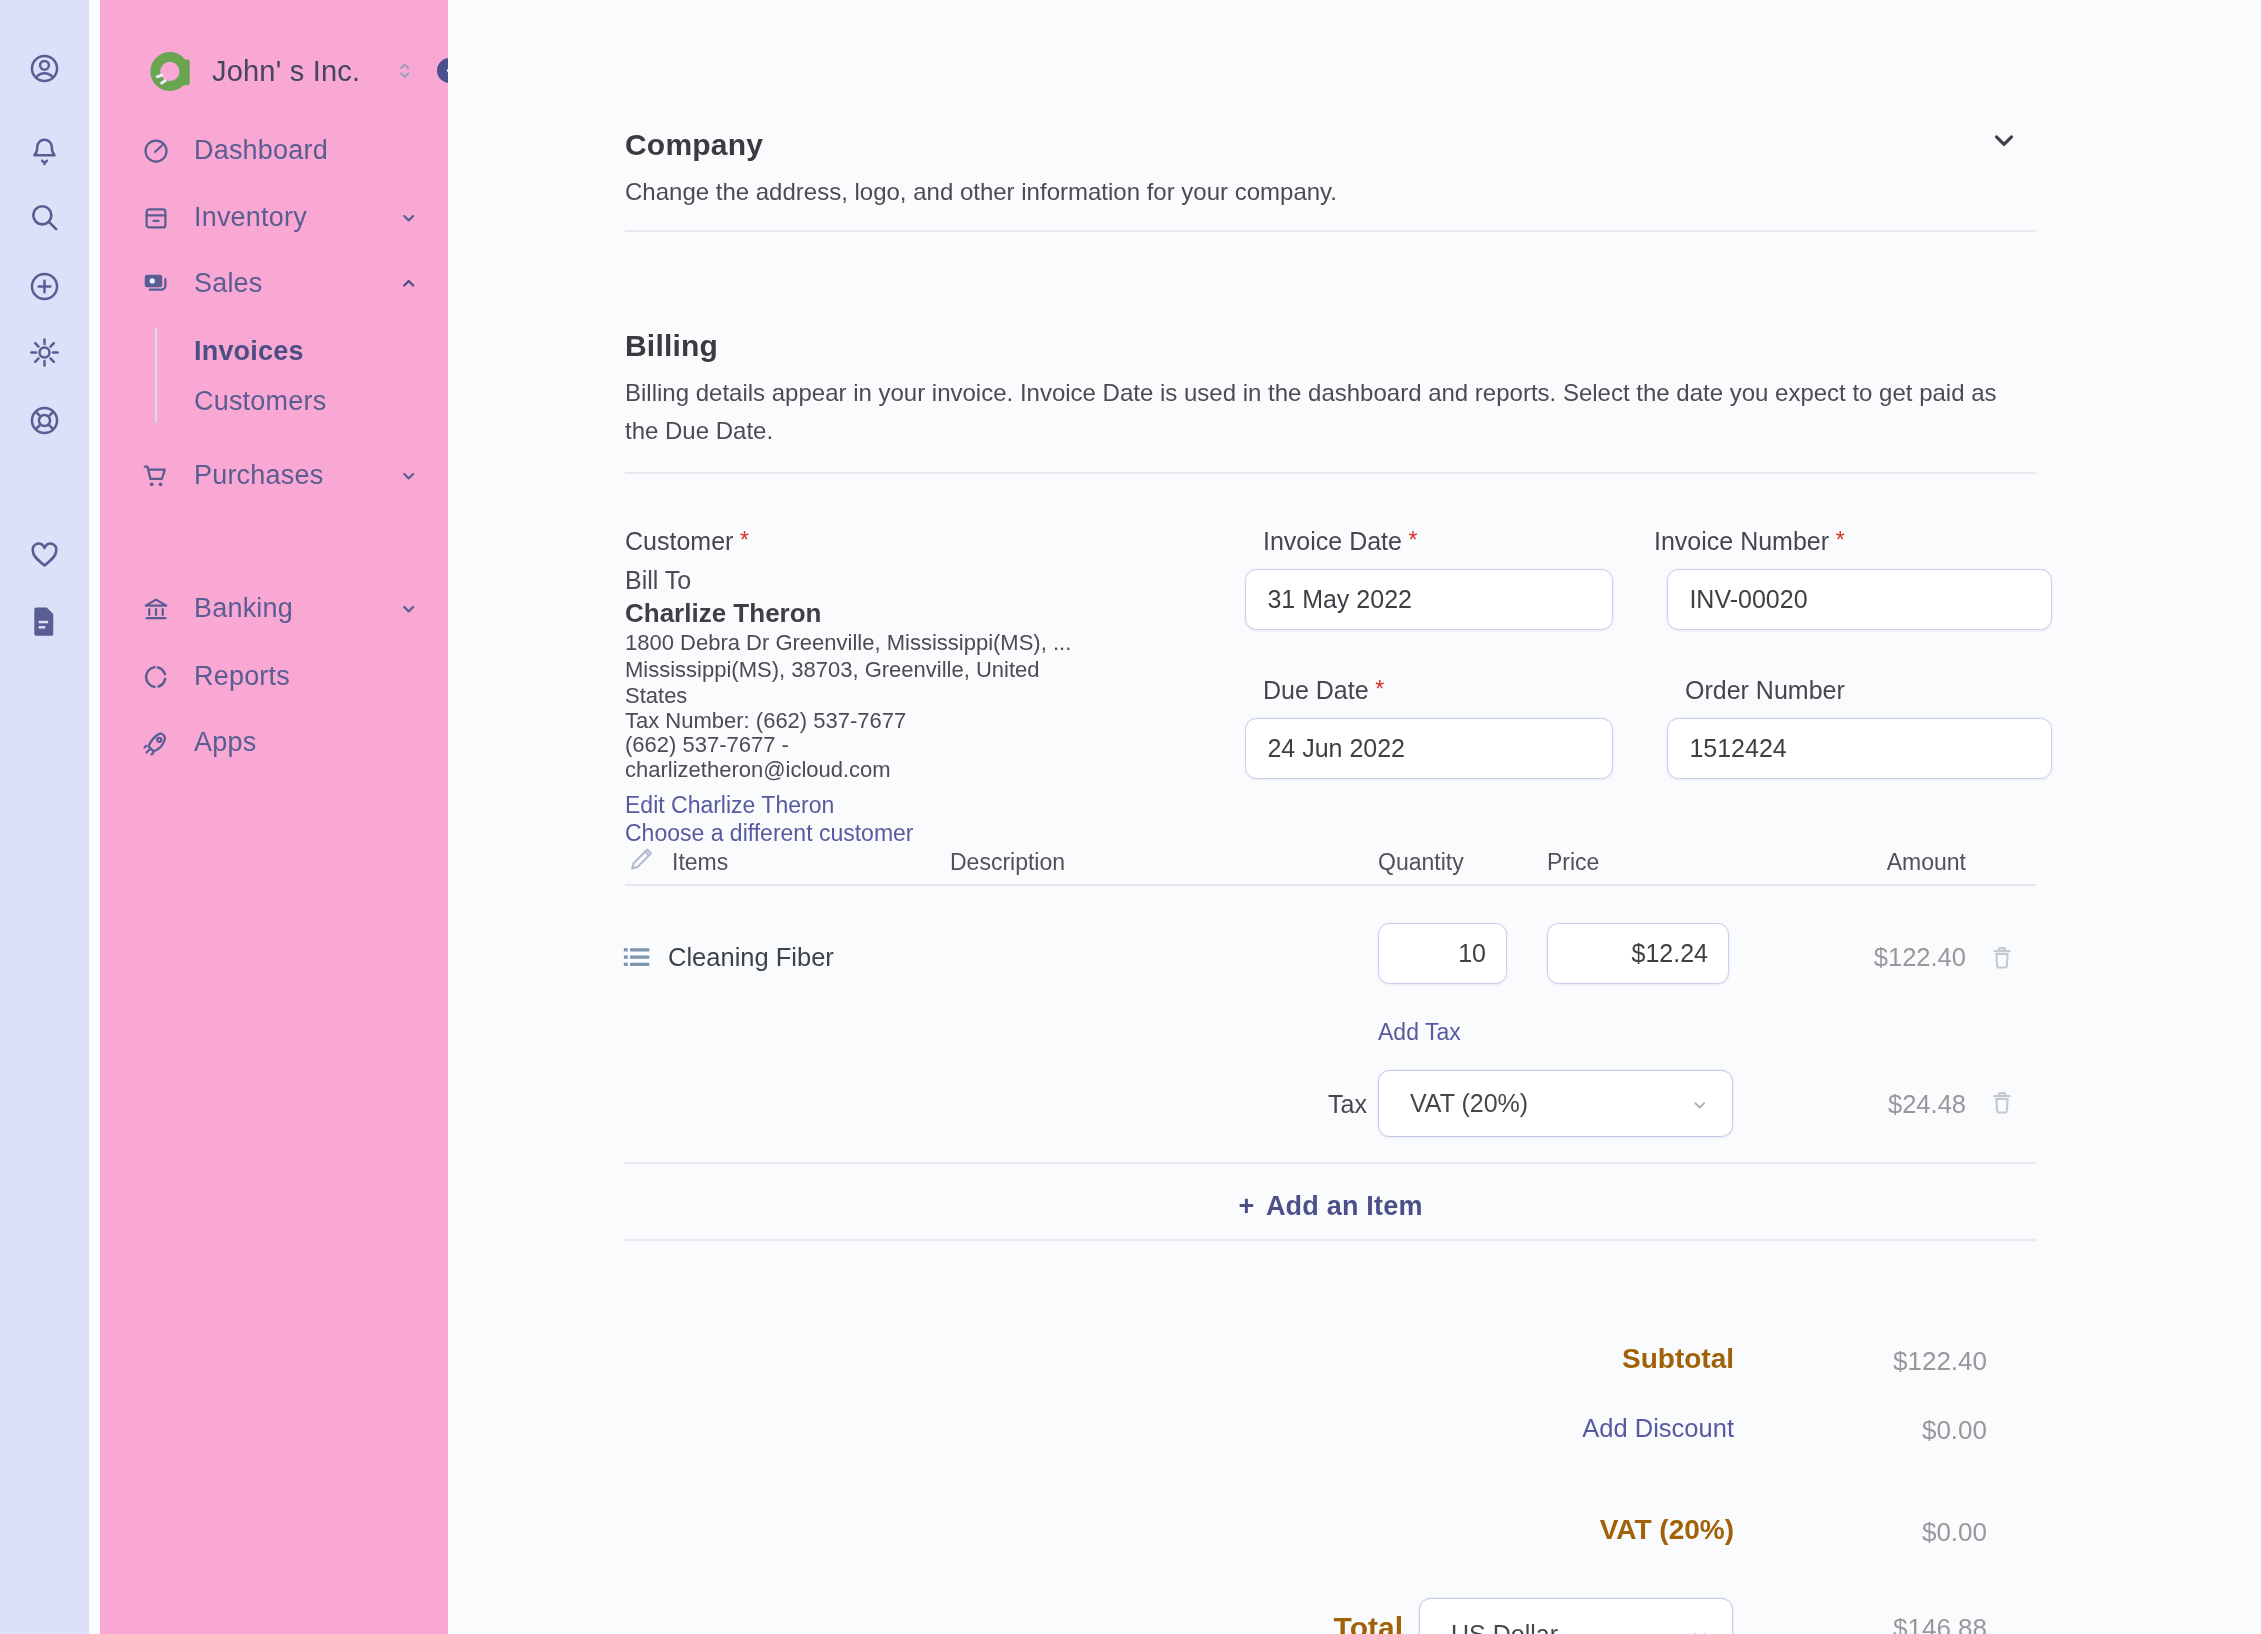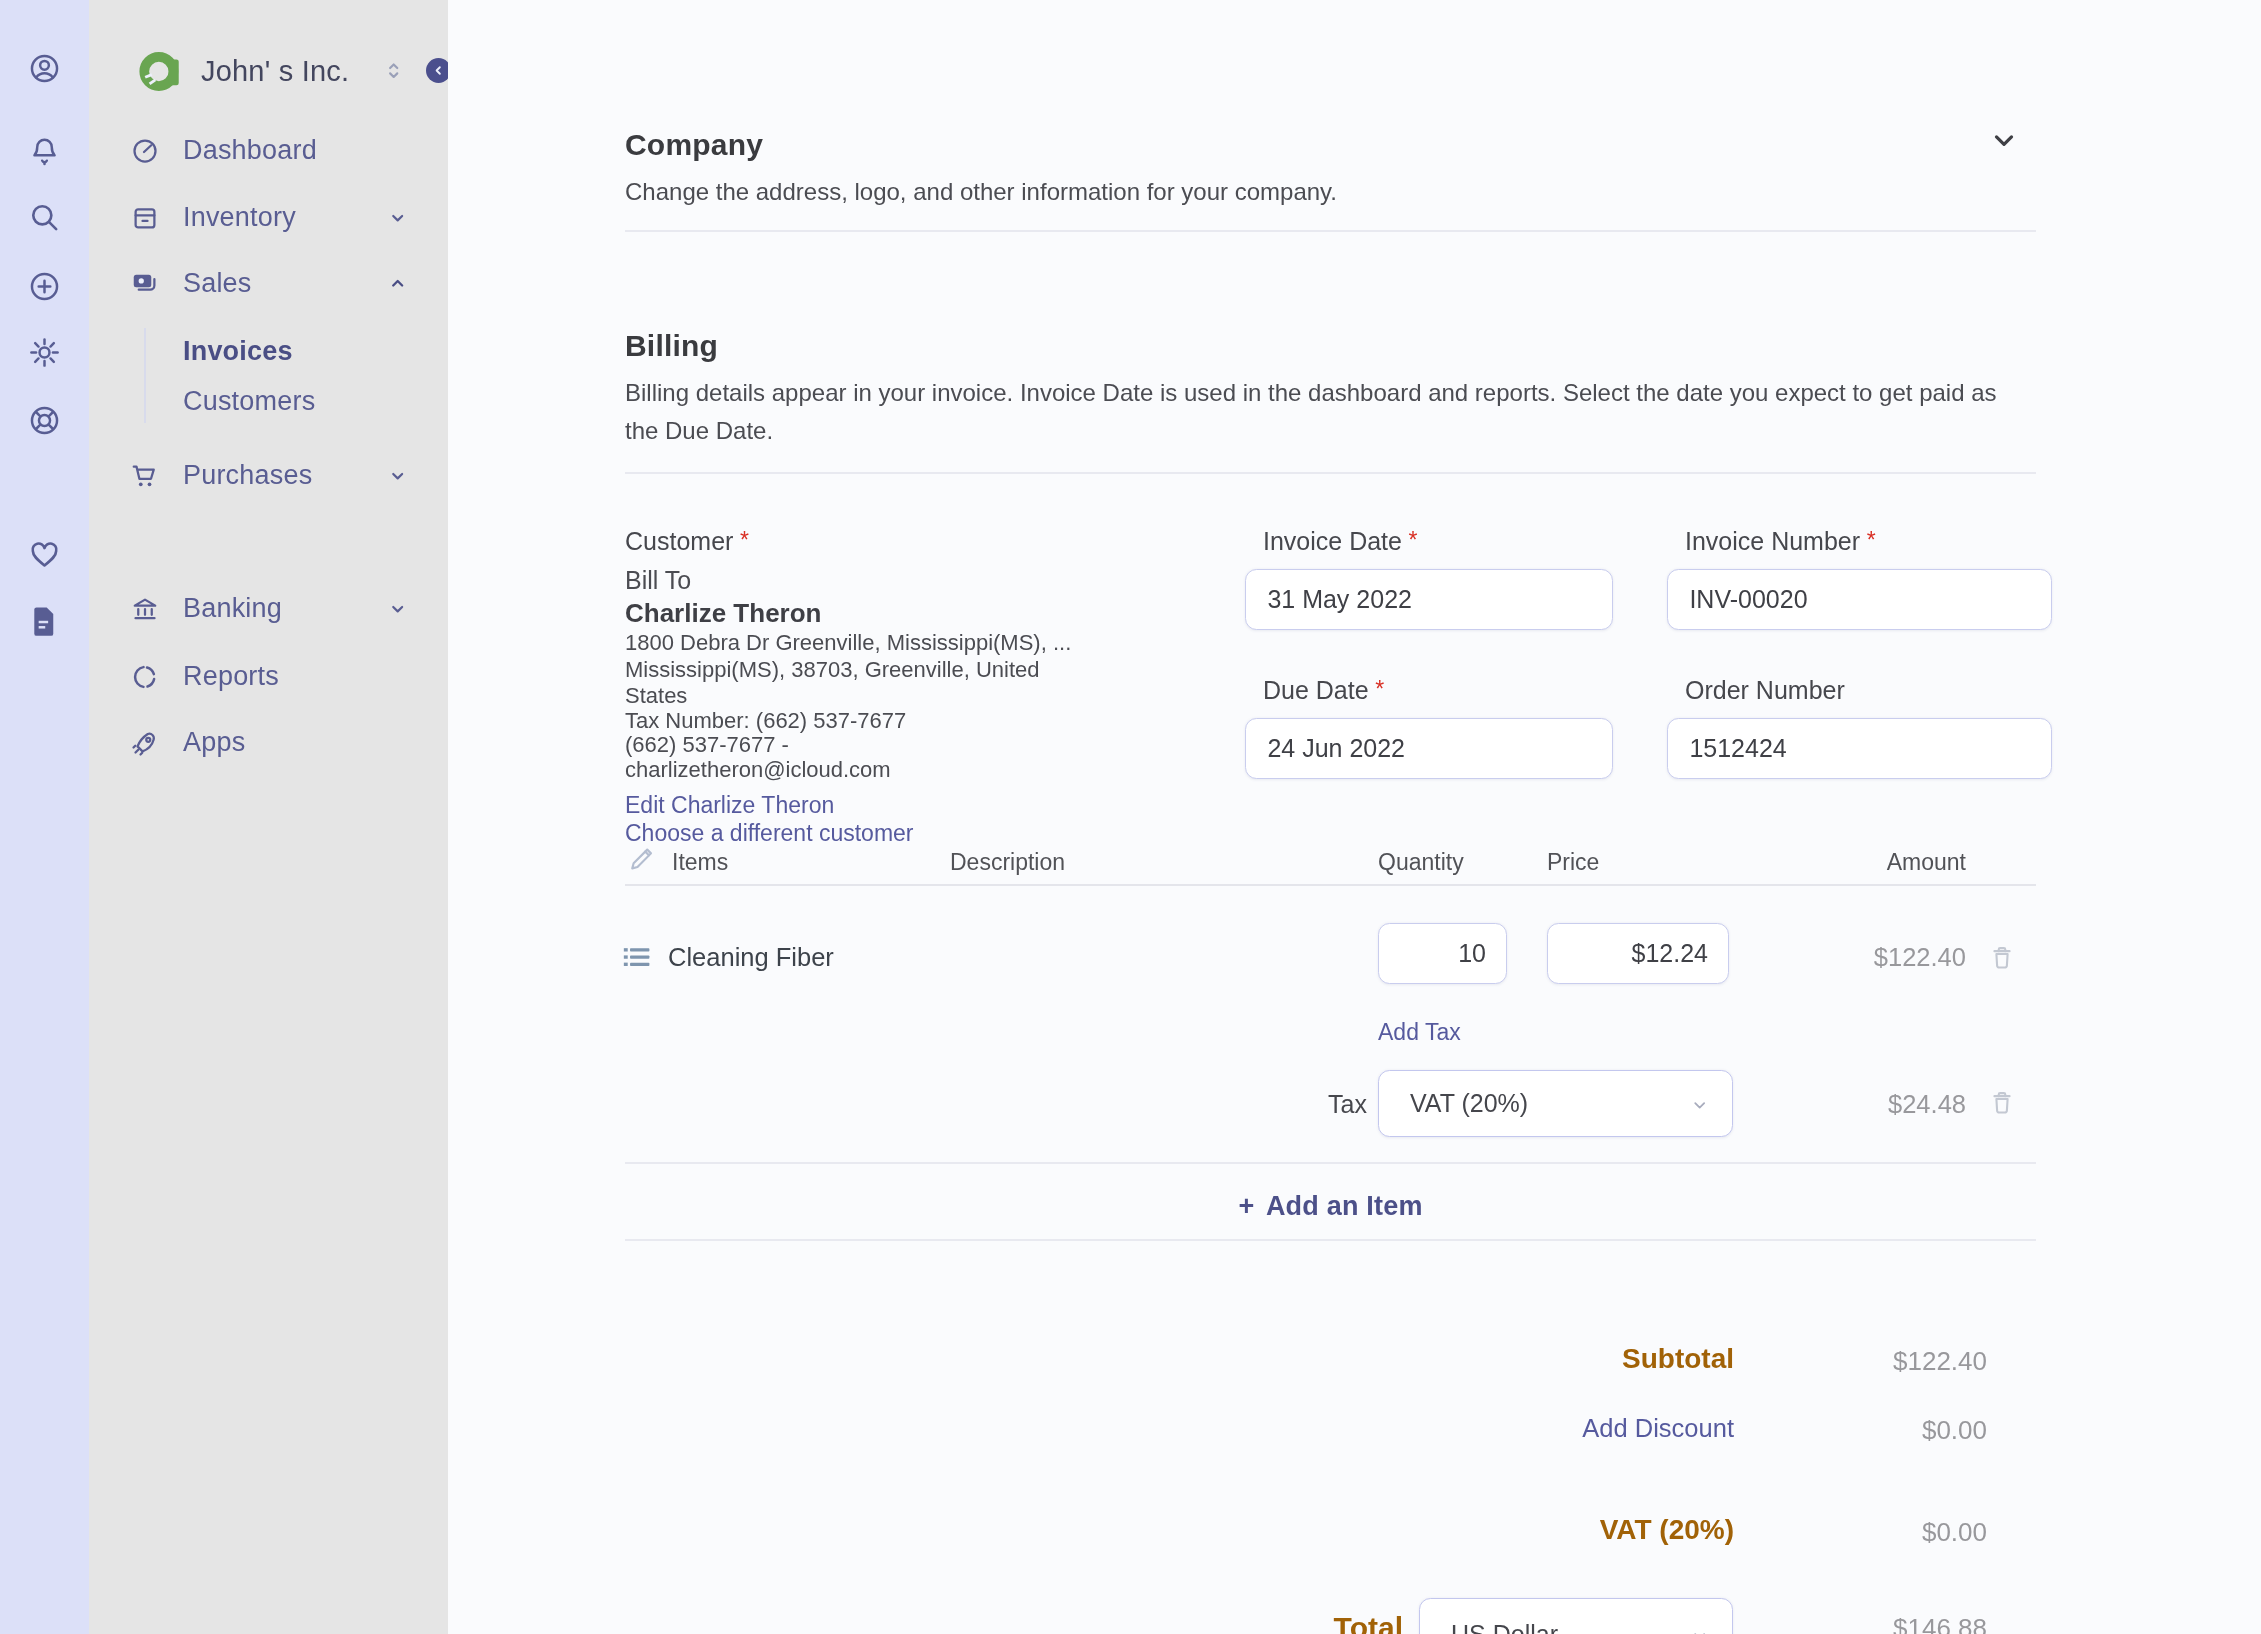--- a/index.html
+++ b/index.html
@@ -7,21 +7,21 @@
   .app{position:relative;width:2261px;height:1634px;overflow:hidden;
        font-family:"Liberation Sans","DejaVu Sans",sans-serif;background:#fafbfd;}
 
   
   .rail{position:absolute;left:0;top:0;width:89px;height:100%;background:#dce0f8;}
   .rail .ric{position:absolute;left:26px;width:36px;height:36px;color:#585d93;
              display:flex;align-items:center;justify-content:center;cursor:pointer;}
   .rail svg{width:35px;height:35px;}
 
   
-  .sidebar{position:absolute;left:89px;top:0;width:360px;height:100%;background:#e5e5e5;}
+  .sidebar{position:absolute;left:100px;top:0;width:360px;height:100%;background:#f9a8d4;}
   .brand{position:absolute;left:0;top:38px;width:100%;height:66px;}
   .logo{position:absolute;left:46px;top:6.6px;width:53px;height:53px;}
   .brand-name{position:absolute;left:112px;top:0;height:66px;display:flex;align-items:center;
               font-size:29px;color:#43465e;font-weight:500;letter-spacing:0.2px;}
   .unfold{position:absolute;left:294px;top:22px;width:21.4px;height:21.4px;color:#9aa0b8;}
   .collapse-btn{position:absolute;left:337px;top:58px;width:25px;height:25px;border-radius:50%;
                 background:#4b4f8d;display:flex;align-items:center;justify-content:center;cursor:pointer;}
   .collapse-btn svg{width:13px;height:13px;color:#edf0fb;}
 
   .nav-item{position:absolute;left:0;width:100%;height:49px;cursor:pointer;color:#595d92;}
@@ -303,21 +303,21 @@
     <div class="addr" style="top:757px">charlizetheron@icloud.com</div>
     <div class="link" style="top:792px">Edit Charlize Theron</div>
     <div class="link" style="top:820px">Choose a different customer</div>
 
     <div class="flabel" style="left:815px;top:527px">
       <span>Invoice Date</span><span class="req">*</span></div>
     <div class="input pad-l" style="left:797px;top:569px;width:368px;height:61px">
       <span>31 May 2022</span>
       </div>
 
-    <div class="flabel" style="left:1237px;top:527px">
+    <div class="flabel" style="left:1206px;top:527px">
       <span>Invoice Number</span><span class="req">*</span></div>
     <div class="input pad-l" style="left:1219px;top:569px;width:385px;height:61px">
       <span>INV-00020</span>
       </div>
 
     <div class="flabel" style="left:815px;top:676px">
       <span>Due Date</span><span class="req">*</span></div>
     <div class="input pad-l" style="left:797px;top:718px;width:368px;height:61px">
       <span>24 Jun 2022</span>
       </div>

